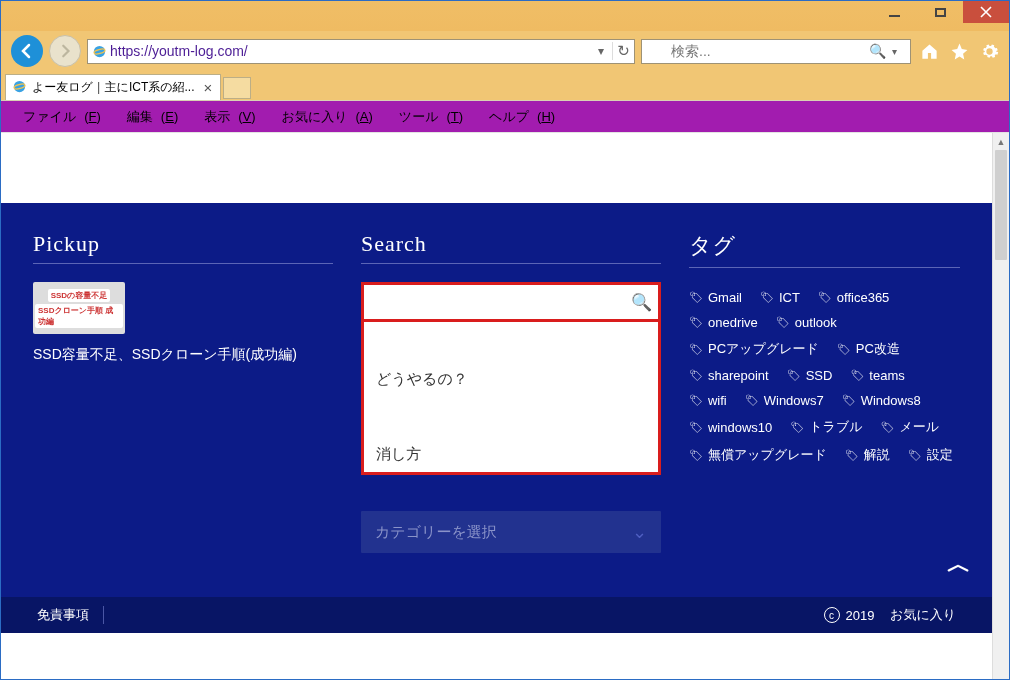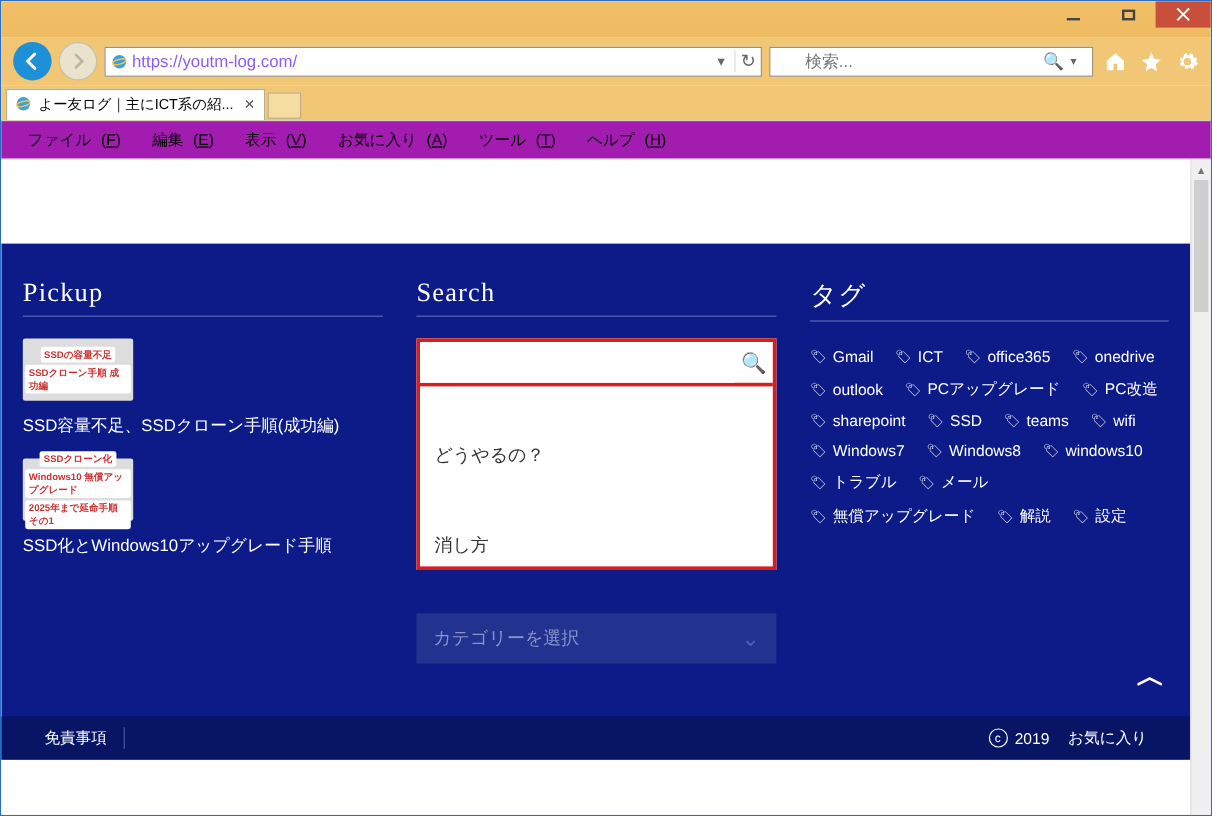--- a/index.html
+++ b/index.html
@@ -18,21 +18,21 @@
 #close-btn svg { width:12px; height:12px; }
 
 
 #nav-row { height:40px; background:#f1c674; display:flex; align-items:center; padding:0 8px 0 10px; gap:6px; }
 .nav-circle { width:32px; height:32px; border-radius:50%; display:flex; align-items:center; justify-content:center; }
 #back-btn { background:#1e90d8; }
 #fwd-btn  { background:#e9e2cc; border:1px solid #c8c0a9; }
 #addr-box, #search-box { height:25px; background:#fff; border:1px solid #9e9275; display:flex; align-items:center; }
 #addr-box { flex:1; }
 #addr-box .eicon { width:22px; display:flex; align-items:center; justify-content:center; }
-#addr-box input { flex:1; border:0; outline:none; font-size:14px; color:#8b5cf6; }
+#addr-box input { flex:1; border:0; outline:none; font-size:14px; color:#4c1d95; }
 #addr-box .drop, #addr-box .reload { width:22px; text-align:center; color:#666; font-size:12px; }
 #addr-box .reload { border-left:1px solid #ddd; font-size:15px; }
 #search-box { width:270px;padding-left:23px; }
 #search-box input { flex:1; border:0; outline:none; font-size:14px; padding:0 6px; color:#555; }
 #search-box input::placeholder { color:#777; }
 #search-box .mag { width:28px; text-align:center; font-size:14px; color:#555; }
 #search-box .drop { width:18px; color:#666; font-size:10px; }
 .chrome-icon { width:24px; height:24px; display:flex; align-items:center; justify-content:center; color:#fff; }
 .chrome-icon svg { width:19px; height:19px; fill:#fff; }
 
@@ -54,21 +54,21 @@
 
 #viewport { position:relative; height:557px; display:flex; }
 #page { flex:1; overflow:hidden; background:#fff; }
 #vscroll { width:17px; background:#f0f0f0; border-left:1px solid #ddd; position:relative; }
 .sb-btn { height:17px; background:#f0f0f0; display:flex; align-items:center; justify-content:center; color:#777; font-size:9px; }
 .sb-track { position:absolute; top:17px; bottom:17px; left:0; right:0; }
 .sb-thumb { position:absolute; left:2px; right:2px; top:0; height:110px; background:#cfcfcf; border-radius:1px; }
 
 
 #whitegap { height:70px; background:#fff; }
-#blue { background:#0d1f8c; background:#0d1d8a; background:#0b1b88; background:#0c1b87; color:#fff; padding:16px 18px 0; position:relative; min-height:430px; }
+#blue { background:#0d1f8c; background:#0d1d8a; background:#0b1b88; background:#0c1b87; color:#fff; padding:16px 32px 0; position:relative; min-height:430px; }
 .cols { display:flex; gap:28px; }
 .col h3 { font-family:"Comic Sans MS","Segoe Script",cursive; font-weight:normal; font-size:22px;
   border-bottom:1px solid #5b65b6; padding:12px 0 6px; margin-bottom:18px; letter-spacing:1px; }
 #col-pickup { width:300px; }
 #col-search { width:300px; }
 #col-tags   { flex:1; }
 
 .pick-item { display:flex; gap:10px; margin-bottom:18px;flex-direction:column; }
 .thumb { width:92px; height:52px; background:#ddd; border-radius:2px; display:flex; flex-direction:column;
   align-items:center; justify-content:center; font-size:8px; color:#c33; gap:2px; padding:2px; }
@@ -196,28 +196,20 @@
       <div class="cols">
 
         <div class="col" id="col-pickup">
           <h3>Pickup</h3>
           <div class="pick-item">
             <div class="thumb">
               <div>SSDの容量不足</div>
               <div>SSDクローン手順 成功編</div>
             </div>
             <a>SSD容量不足、SSDクローン手順(成功編)</a>
-          </div>
-          <div class="pick-item">
-            <div class="thumb">
-              <div>SSDクローン化</div>
-              <div>Windows10 無償アップグレード</div>
-              <div>2025年まで延命手順その1</div>
-            </div>
-            <a>SSD化とWindows10アップグレード手順</a>
           </div>
         </div>
 
         <div class="col" id="col-search">
           <h3>Search</h3>
           <div id="redbox">
             <div id="site-search-row">
               <input id="site-search" value="" style="">
               <span class="mag">🔍</span>
             </div>

